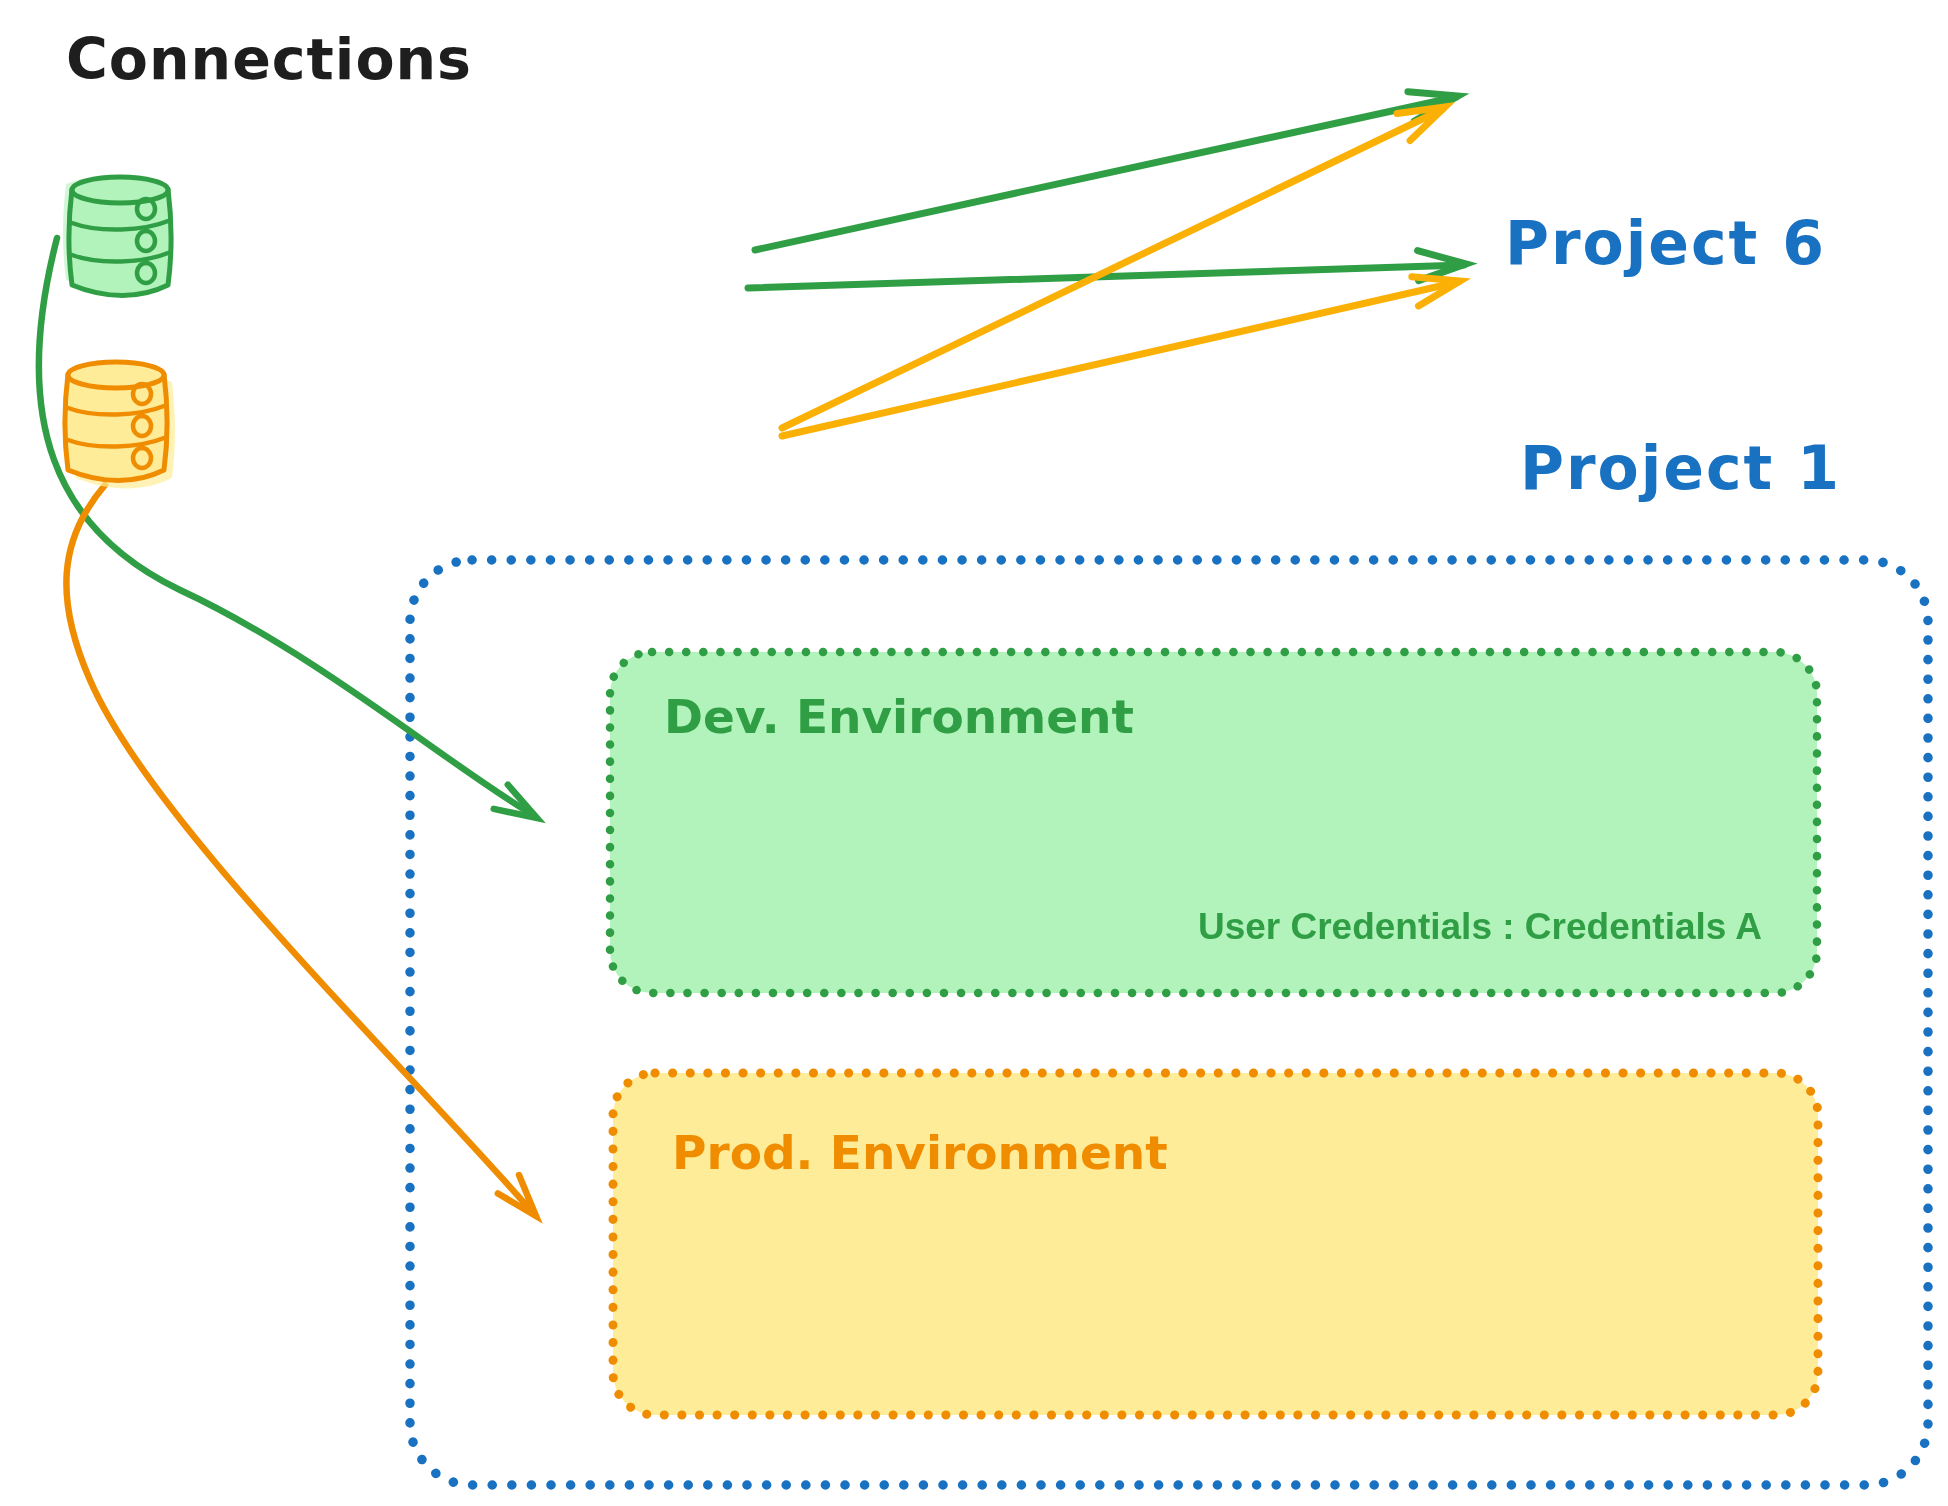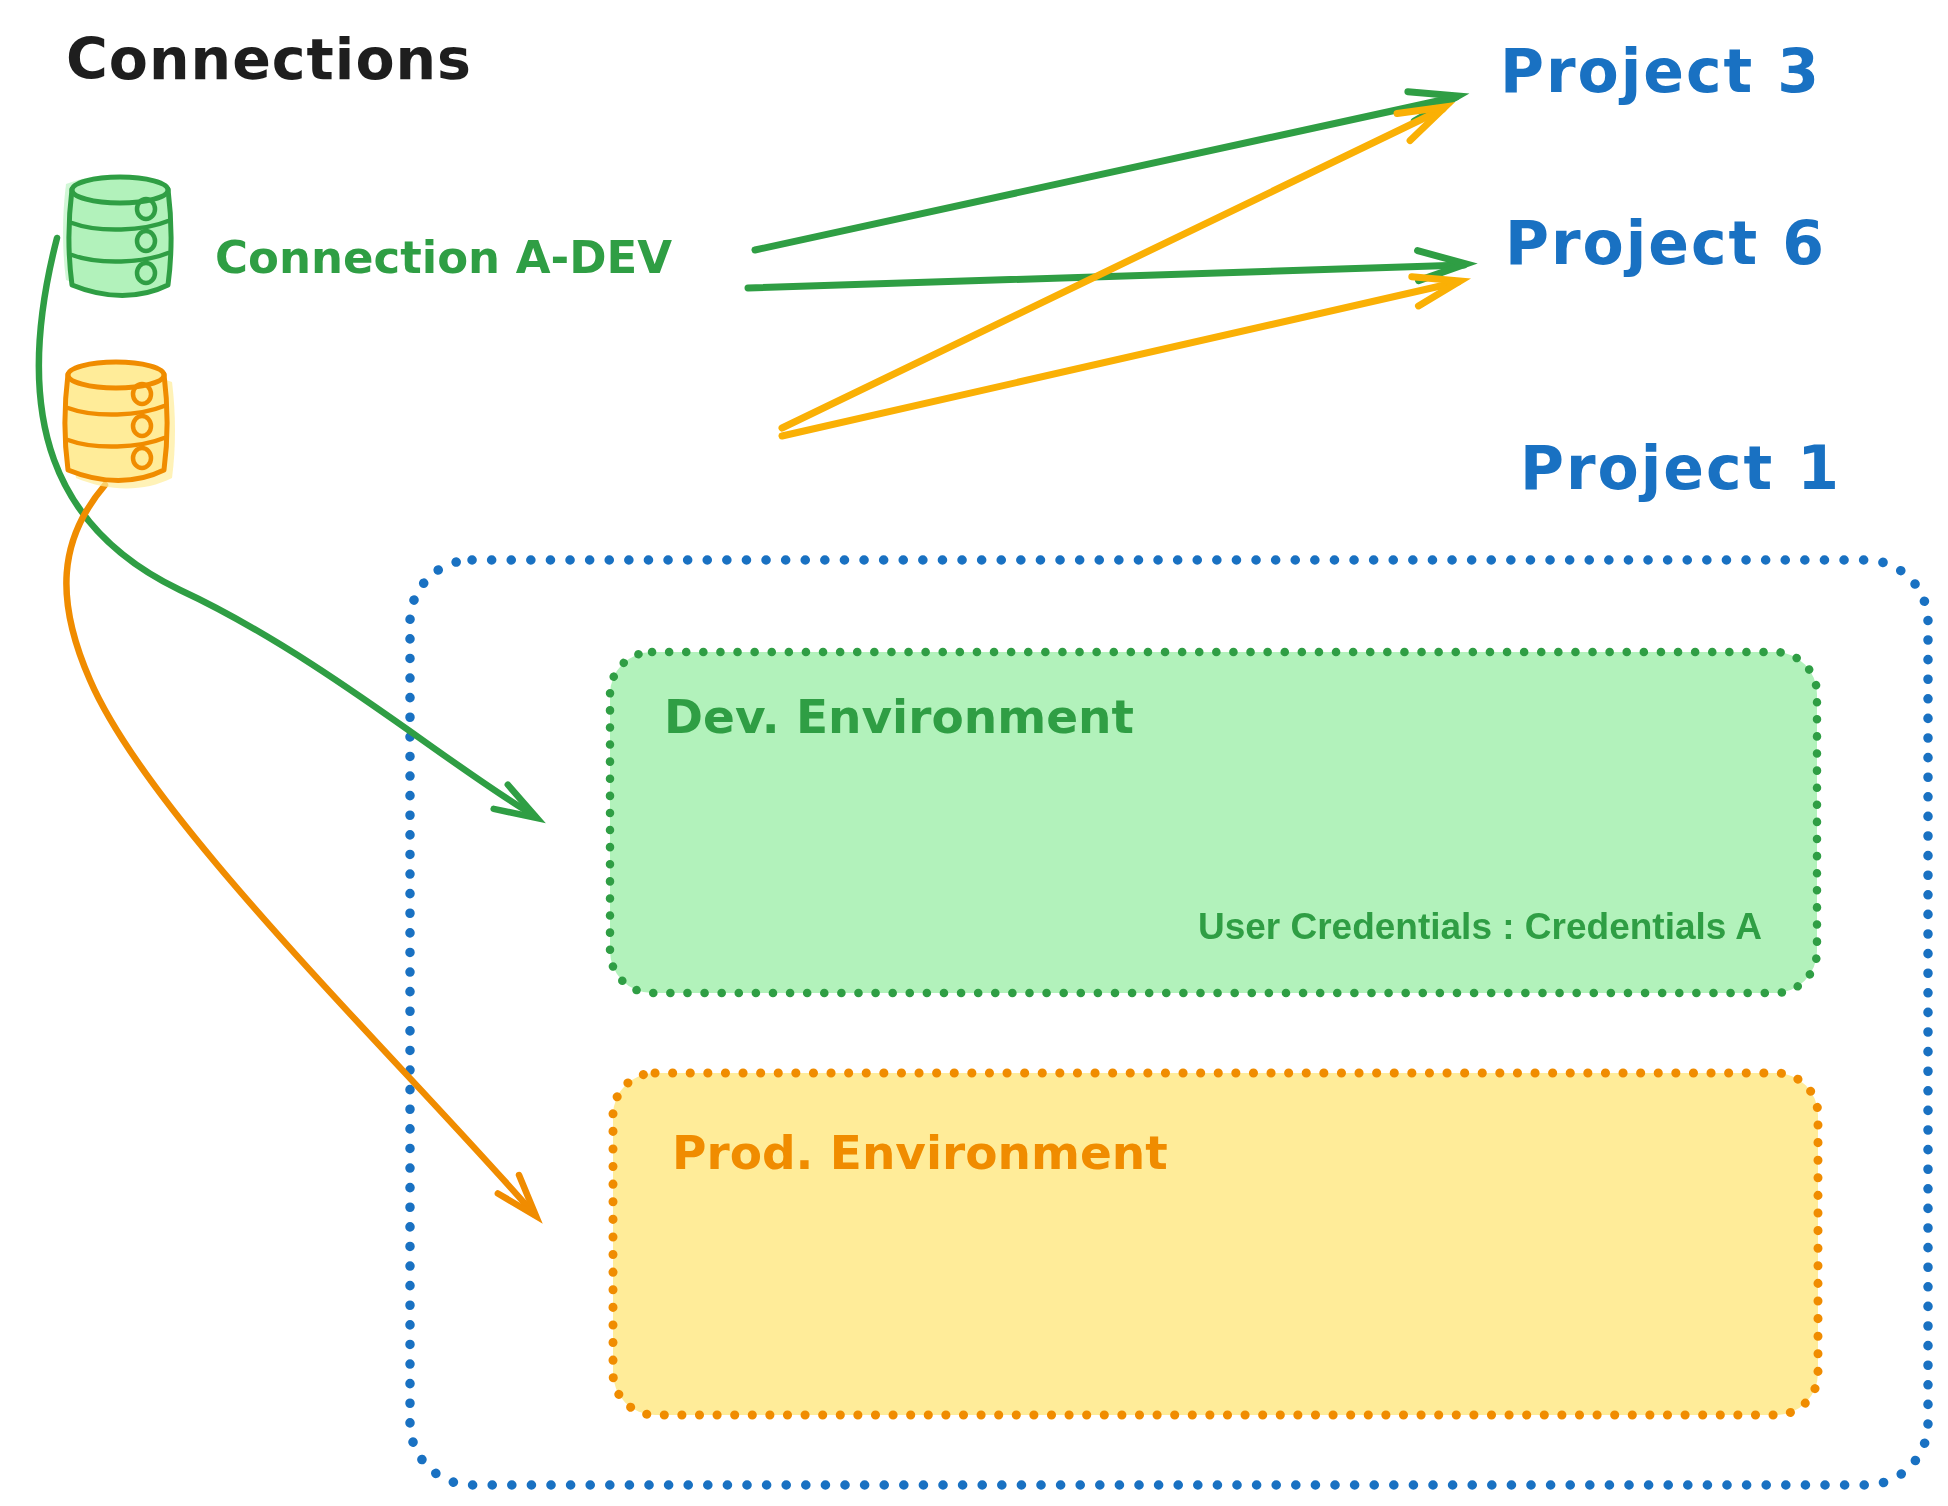--- a/index.html
+++ b/index.html
@@ -105,24 +105,22 @@
       <path d="M 8 82 C 35 92 80 90 104 80" fill="none" stroke="#f08c00" stroke-width="4.5" stroke-linecap="round"></path>
       <ellipse cx="56" cy="17" rx="48" ry="13" fill="#ffec99" stroke="#f08c00" stroke-width="5"></ellipse>
       <ellipse cx="82" cy="36" rx="9" ry="10" fill="none" stroke="#f08c00" stroke-width="4.5"></ellipse>
       <ellipse cx="82" cy="68" rx="9" ry="10" fill="none" stroke="#f08c00" stroke-width="4.5"></ellipse>
       <ellipse cx="82" cy="100" rx="9" ry="10" fill="none" stroke="#f08c00" stroke-width="4.5"></ellipse>
     </g>
   </svg>
 
   <div class="txt hand title">Connections</div>
 
-  <div class="txt hand label-a">Connection A-DEV</div>
 
 
-  <div class="txt hand project project-3">Project 3</div>
 
   <div class="txt hand project project-2">Project 6</div>
 
   <div class="txt hand project project-1">Project 1</div>
 
   <div class="txt hand env-title dev-title">Dev. Environment</div>
 
   <div class="txt mono creds dev-creds">User Credentials : Credentials A</div>
 
   <div class="txt hand env-title prod-title">Prod. Environment</div>

